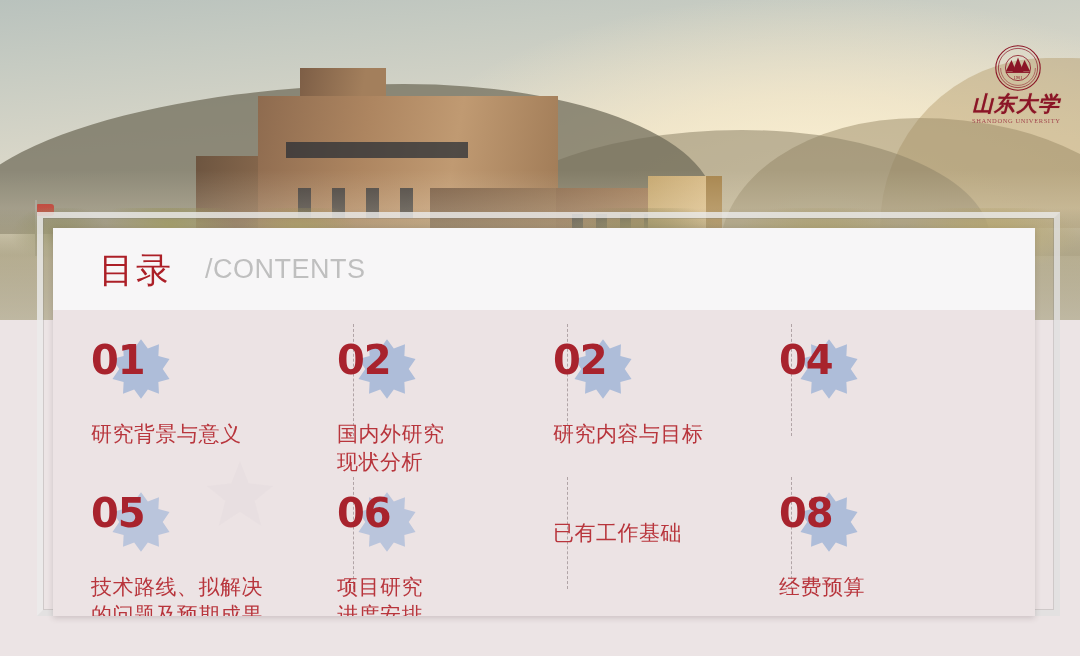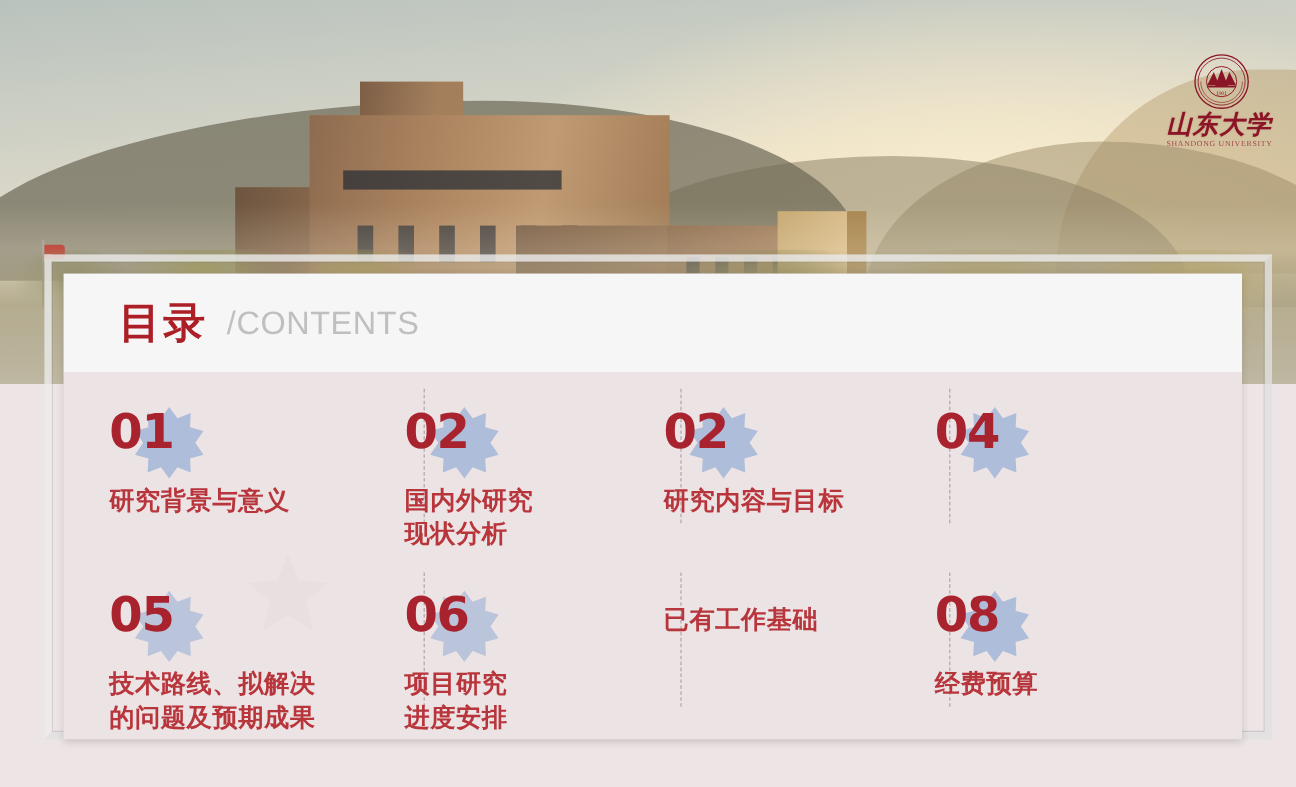--- a/index.html
+++ b/index.html
@@ -167,27 +167,27 @@
   }
   #card-head {
     height: 82px;
     background: #f7f6f7;
     display: flex;
     align-items: center;
     padding-left: 46px;
   }
   .head-cn {
     font-size: 35px;
-    font-weight: bold;
+    font-weight: normal;
     color: #ac1f27;
     letter-spacing: 2px;
     line-height: 1;
   }
   .head-en {
-    margin-left: 16px;
+    margin-left: 32px;
     font-size: 27px;
     color: #bfbfbf;
     letter-spacing: .5px;
     line-height: 1;
     text-align: center;
   }
 
   #card-body {
     position: relative;
     height: 306px;
@@ -229,23 +229,23 @@
     position: absolute;
     left: 0; top: 0;
     font-size: 40px;
     font-weight: bold;
     font-family: "DejaVu Sans", "Liberation Sans", sans-serif;
     color: #a8232d;
     letter-spacing: -1px;
     line-height: 1;
   }
   .label {
-    margin-top: 10px;
+    margin-top: 26px;
     font-size: 21px;
-    font-weight: bold;
+    font-weight: normal;
     color: #b8353c;
     line-height: 1.35;
     letter-spacing: .5px;
   }
 
   .divider {
     position: absolute;
     top: 14px;
     width: 0;
     height: 112px;

